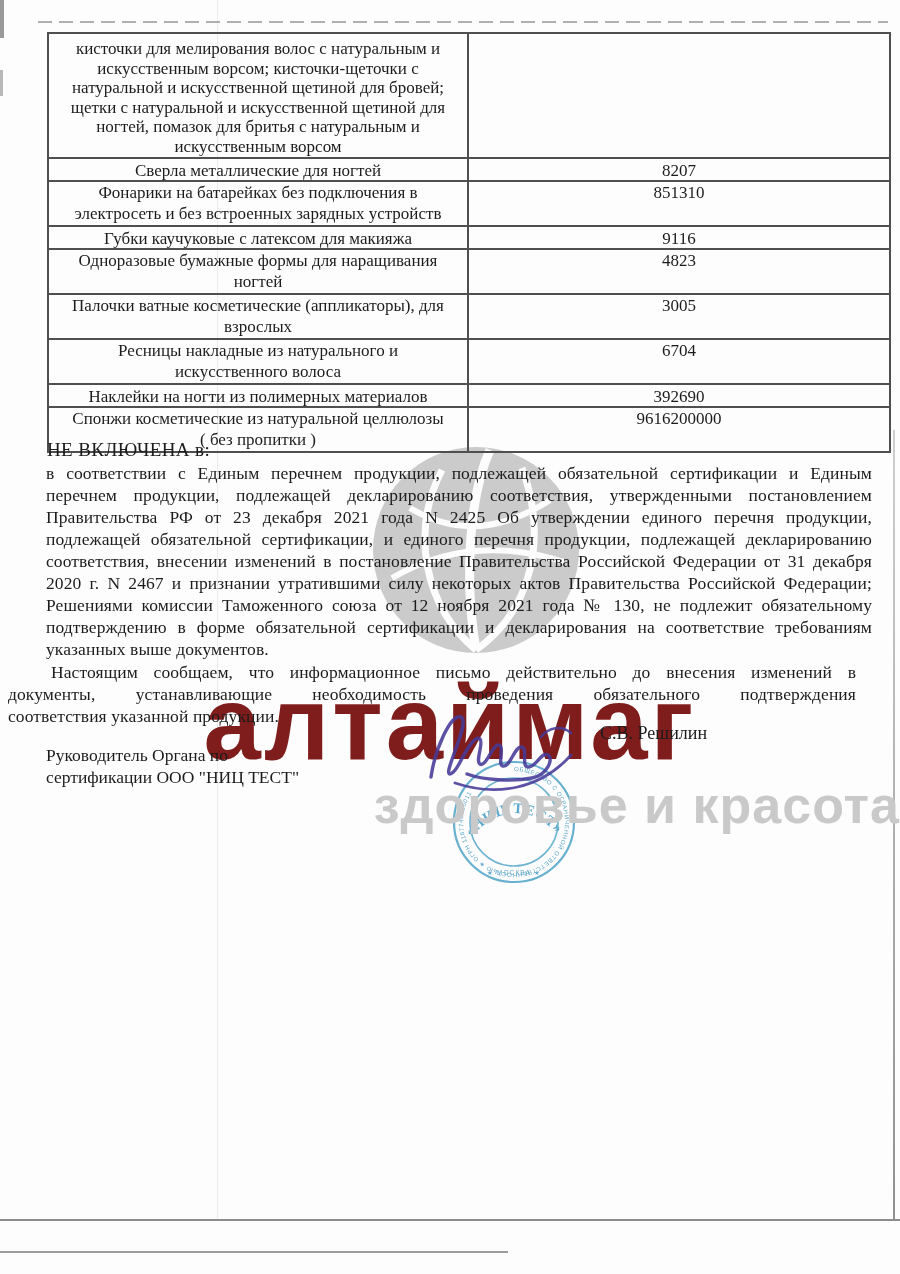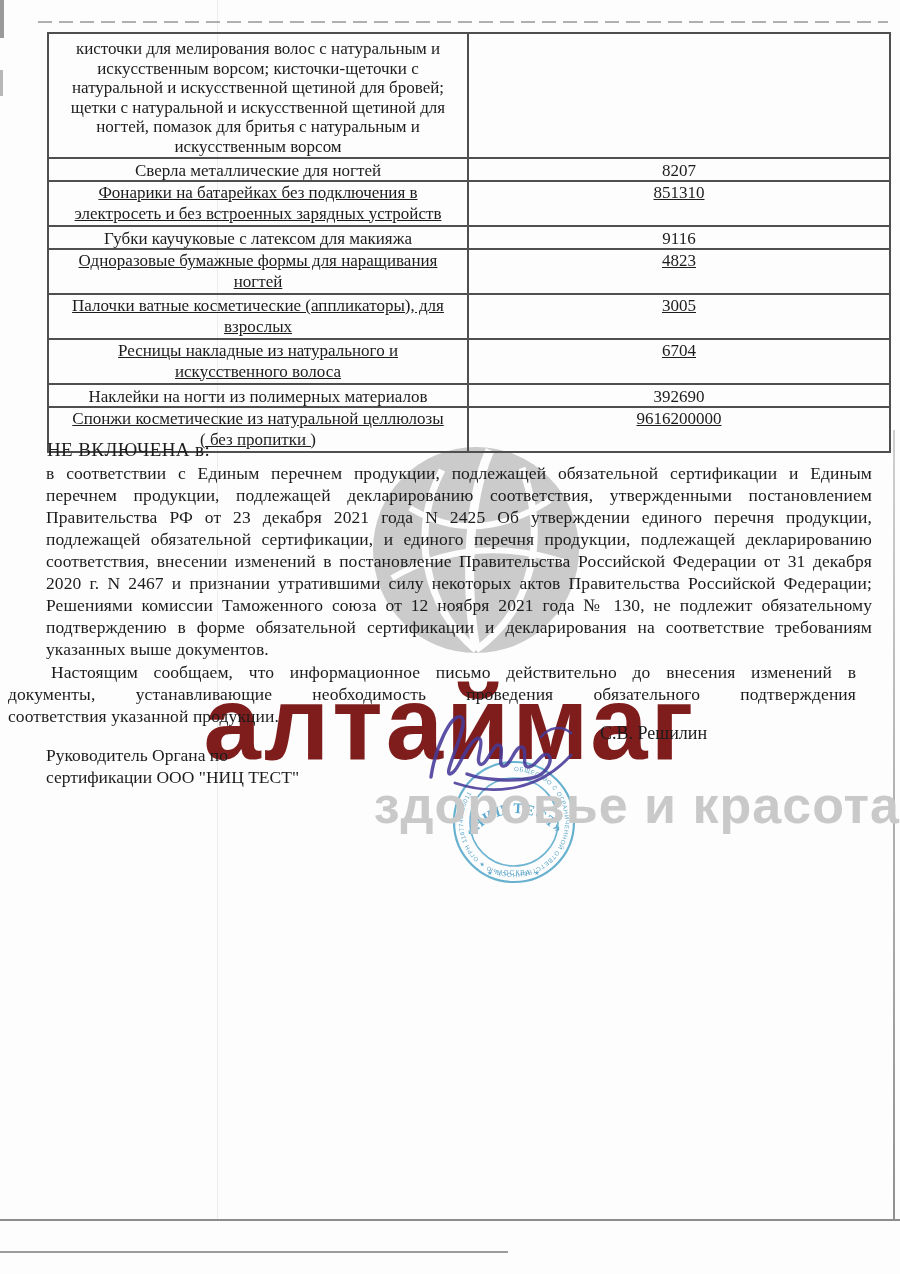--- a/index.html
+++ b/index.html
@@ -34,21 +34,21 @@
   .content{left:0;top:0;width:900px;height:1158px;z-index:3;}
 
   table.codes{position:absolute;left:47px;top:32px;width:842px;
         border-collapse:collapse;table-layout:fixed;}
   table.codes td{border:2px solid #4f4f4f;font-size:17px;text-align:center;
         vertical-align:top;padding:1px 9px;overflow:hidden;}
   td.name-cell{white-space:pre-line;}
   tr.h0{height:122px;} tr.h1{height:20px;} tr.h2{height:45px;} tr.h3{height:20px;}
   tr.h4{height:41px;} tr.h5{height:42px;margin-left:36px;} tr.h6{height:39px;} tr.h7{height:20px;} tr.h8{height:37px;}
   tr.h0 td{line-height:19.5px;padding-top:5px;}
-  tr.h2 td,tr.h4 td,tr.h5 td,tr.h6 td,tr.h8 td{line-height:20.5px;text-decoration:underline;}
+  tr.h2 td,tr.h4 td,tr.h5 td,tr.h6 td,tr.h8 td{line-height:20.5px;}
   tr.h1 td,tr.h3 td,tr.h7 td{line-height:17px;padding-top:3px;}
 
   .heading{left:47px;top:439px;font-size:19px;letter-spacing:.4px;}
   .para{position:absolute;}
   .para .jline{height:22px;line-height:22px;font-size:17.5px;letter-spacing:.1px;
         text-align:justify;text-align-last:justify;overflow:hidden;}
   .para .lline{height:22px;line-height:22px;font-size:17.5px;letter-spacing:.1px;text-align:left;}
   .p1{left:46px;top:462px;width:826px;}
   .p2{left:8px;top:661px;width:848px;}
   .p2 .indent{padding-left:43px;}

